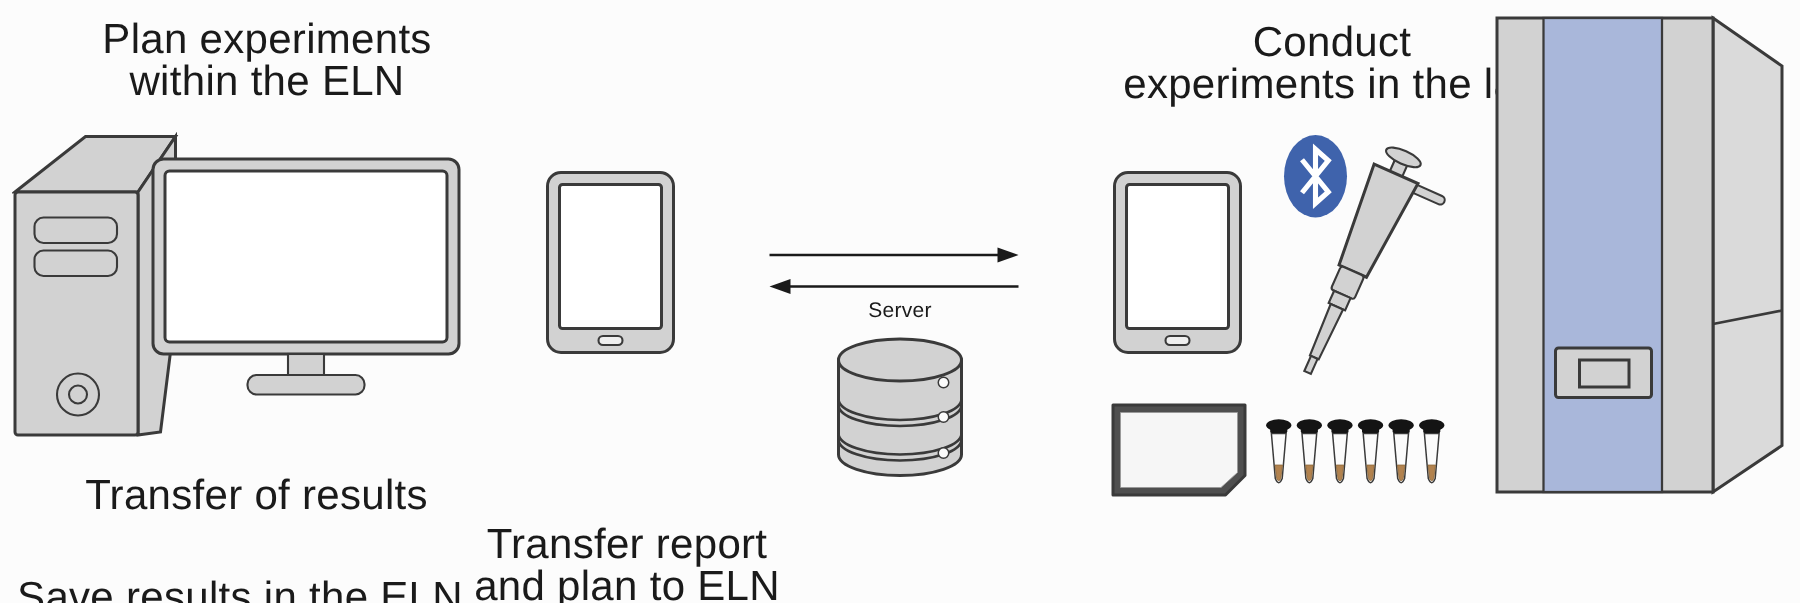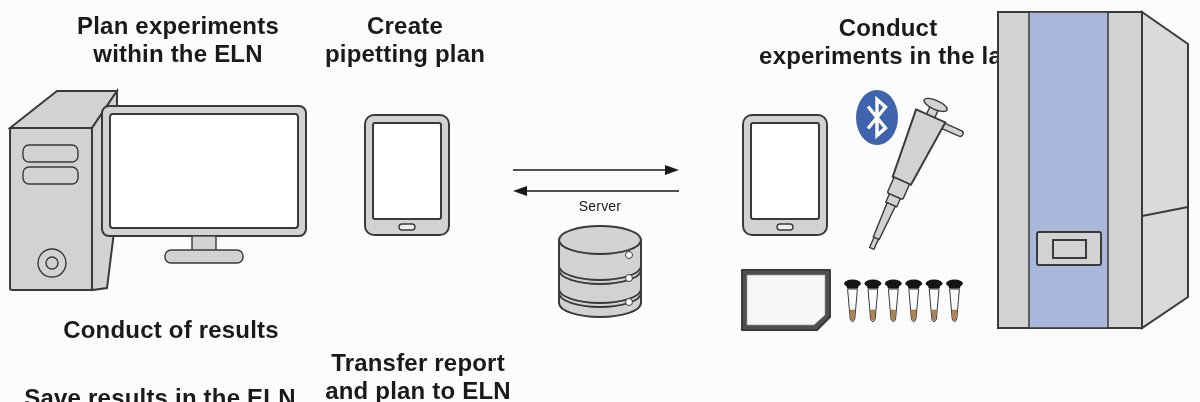--- a/index.html
+++ b/index.html
@@ -9,22 +9,22 @@
     height: 402px;
     background: var(--canvas-bg, #fcfcfc);
     font-family: "Liberation Sans", sans-serif;
     overflow: hidden;
   }
   .label {
     position: absolute;
     transform: translateX(-50%);
     text-align: center;
     color: var(--text, #1a1a1a);
-    font-weight: 700;
-    font-size: 24px;
+    font-weight: 400;
+    font-size: 28px;
     line-height: 28px;
     white-space: pre-line;
     letter-spacing: 0.2px;
   }
   .label.regular {
     font-weight: 400;
     font-size: 14px;
     line-height: 22px;
   }
   .icon-svg { position: absolute; }
@@ -47,26 +47,24 @@
   .s-liquid     { fill: var(--tube-liquid-tan); stroke: #8a6538; stroke-width: 0.5; }
   .s-btn        { fill: #efefef; stroke: var(--outline); stroke-width: 1.4; }
 </style>
 </head>
 <body>
 
 <div class="canvas">
 
   <div class="label" style="left:178px; top:12px;">Plan experiments
 within the ELN</div>
-  <div class="label" style="left:405px; top:12px;">Create
-pipetting plan</div>
   <div class="label" style="left:843px; top:14px;margin-left:45px;">Conduct
 experiments in the lab</div>
   <div class="label regular" style="left:600px; top:195px;">Server</div>
-  <div class="label" style="left:171px; top:316px;">Conduct of results</div>
+  <div class="label" style="left:171px; top:316px;">Transfer of results</div>
   <div class="label" style="left:160px; top:384px;text-align:center;">Save results in the ELN</div>
   <div class="label" style="left:418px; top:333px;margin-top:16px;">Transfer report
 and plan to ELN</div>
 
   <svg class="icon-svg" style="left:8px; top:88px;" width="302" height="208" viewBox="0 0 302 208">
 
     <polygon class="s-gray" points="2,40 49,3 109,3 84,40"></polygon>
     <polygon class="s-gray" points="84,40 109,3 109,120 99,200 84,202"></polygon>
     <rect class="s-gray" x="2" y="40" width="82" height="162" rx="2"></rect>
     <rect class="s-gray-thin" x="15" y="57" width="55" height="17" rx="6"></rect>

